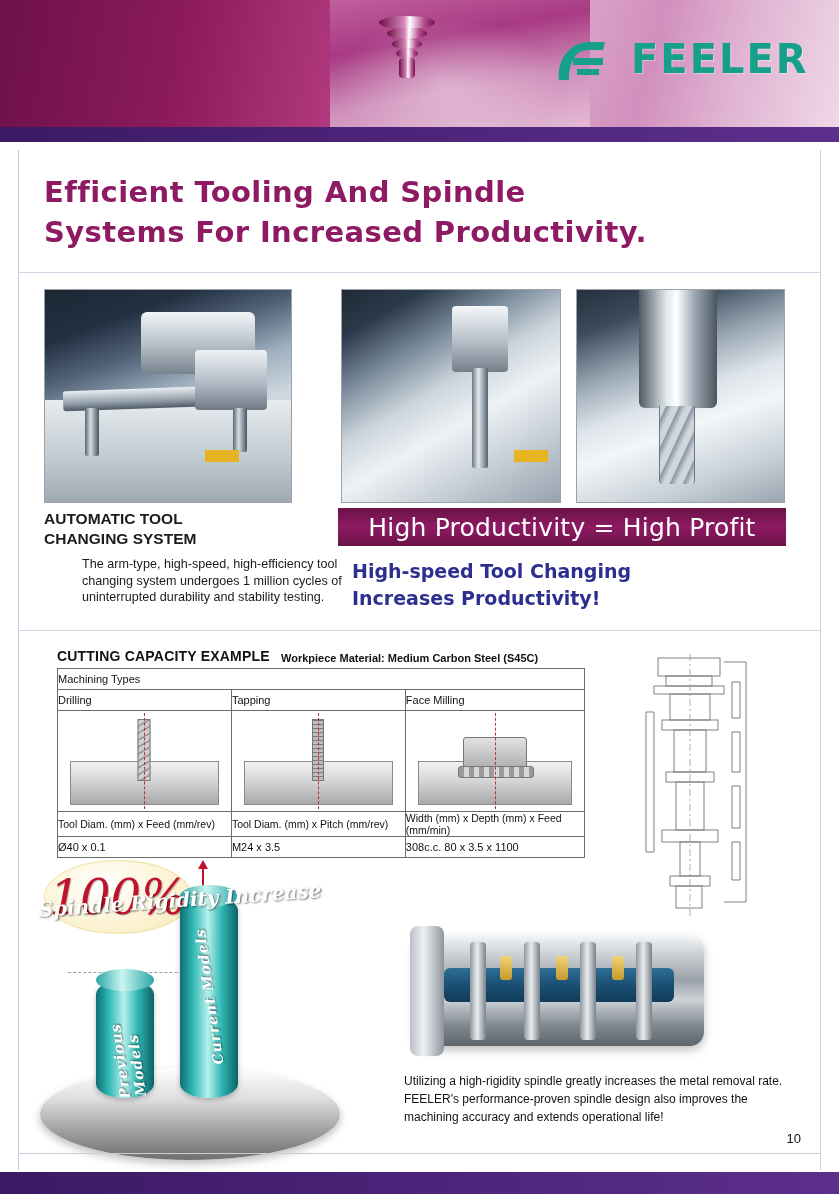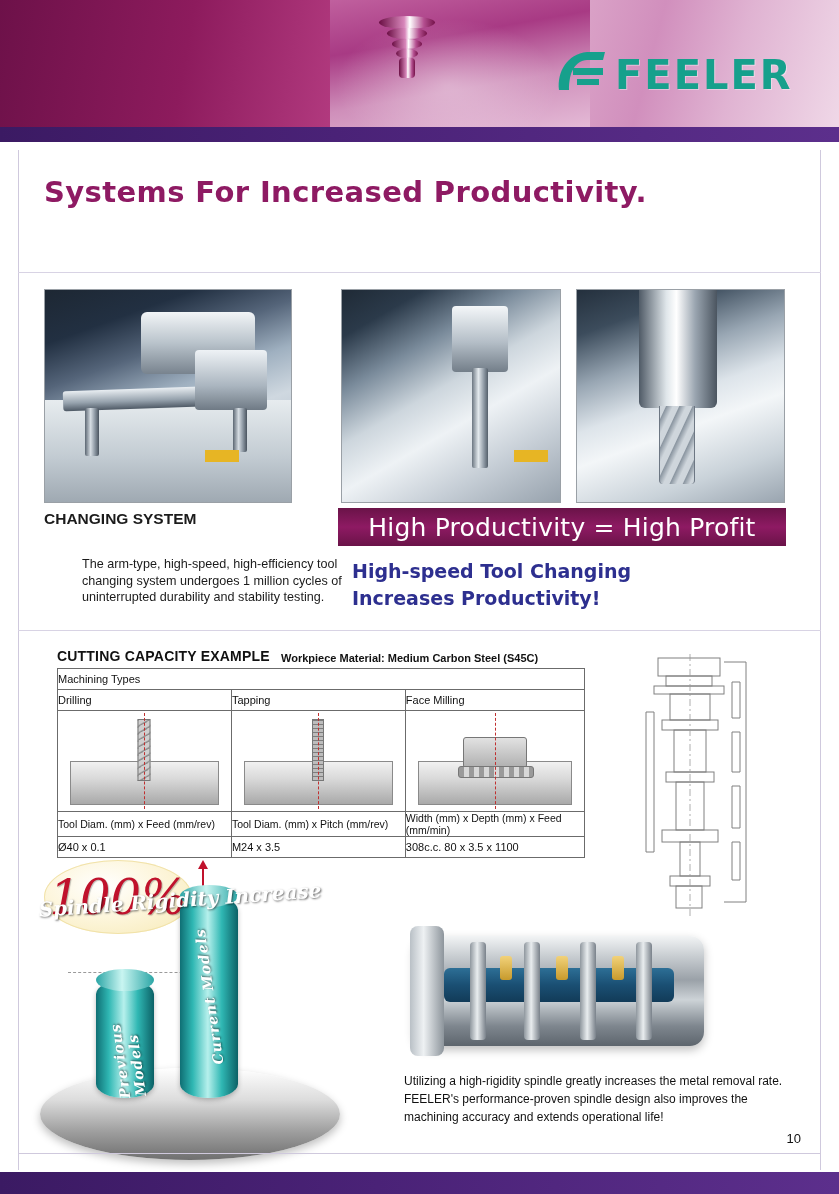--- a/index.html
+++ b/index.html
@@ -69,22 +69,22 @@
     position: absolute;
     left: 0; top: 127px;
     width: 839px; height: 15px;
     background: linear-gradient(90deg, #3b1a63 0%, #4a2277 40%, #5c2f8c 100%);
   }
   .logo-box {
     position: absolute;
     right: 26px; top: 36px;
     width: 260px; height: 62px;
     display: flex;
-    align-items: flex-end;
-    gap: 4px;
+    align-items: flex-start;
+    gap: 20px;
   }
   .logo-mark {
     width: 58px; height: 52px;
     position: relative;
   }
   .logo-mark svg { display: block; }
   .logo-word {
     font-family: "DejaVu Sans", sans-serif;
     font-weight: bold;
     font-size: 40px;
@@ -552,20 +552,21 @@
       </div>
       <div class="logo-word">FEELER</div>
     </div>
     <div class="banner-bottom-bar"></div>
   </div>
 
   <div class="left-rule"></div>
   <div class="right-rule"></div>
 
   <div class="headline">
+    <span>Efficient Tooling And Spindle</span>
     <span class="l2">Systems For Increased Productivity.</span>
   </div>
   <div class="rule-under-head"></div>
 
   <div class="photo" id="photo1">
     <div class="ph1-bg">
       <div class="ph1-drum"></div>
       <div class="ph1-head"></div>
       <div class="ph1-arm"></div>
       <div class="ph1-tool" style="left:40px;top:118px;width:14px;height:48px;"></div>
@@ -581,20 +582,21 @@
     </div>
   </div>
   <div class="photo" id="photo3">
     <div class="ph3-bg">
       <div class="ph3-spindle"></div>
       <div class="ph3-endmill"></div>
     </div>
   </div>
 
   <div class="cap-title">
+    <div>AUTOMATIC TOOL</div>
     <div>CHANGING SYSTEM</div>
   </div>
   <div class="cap-body">The arm-type, high-speed, high-efficiency tool changing system undergoes 1 million cycles of uninterrupted durability and stability testing.</div>
 
   <div class="slogan-box">
     <span>High Productivity = High Profit</span>
   </div>
   <div class="subslogan">
     <div>High-speed Tool Changing</div>
     <div>Increases Productivity!</div>

